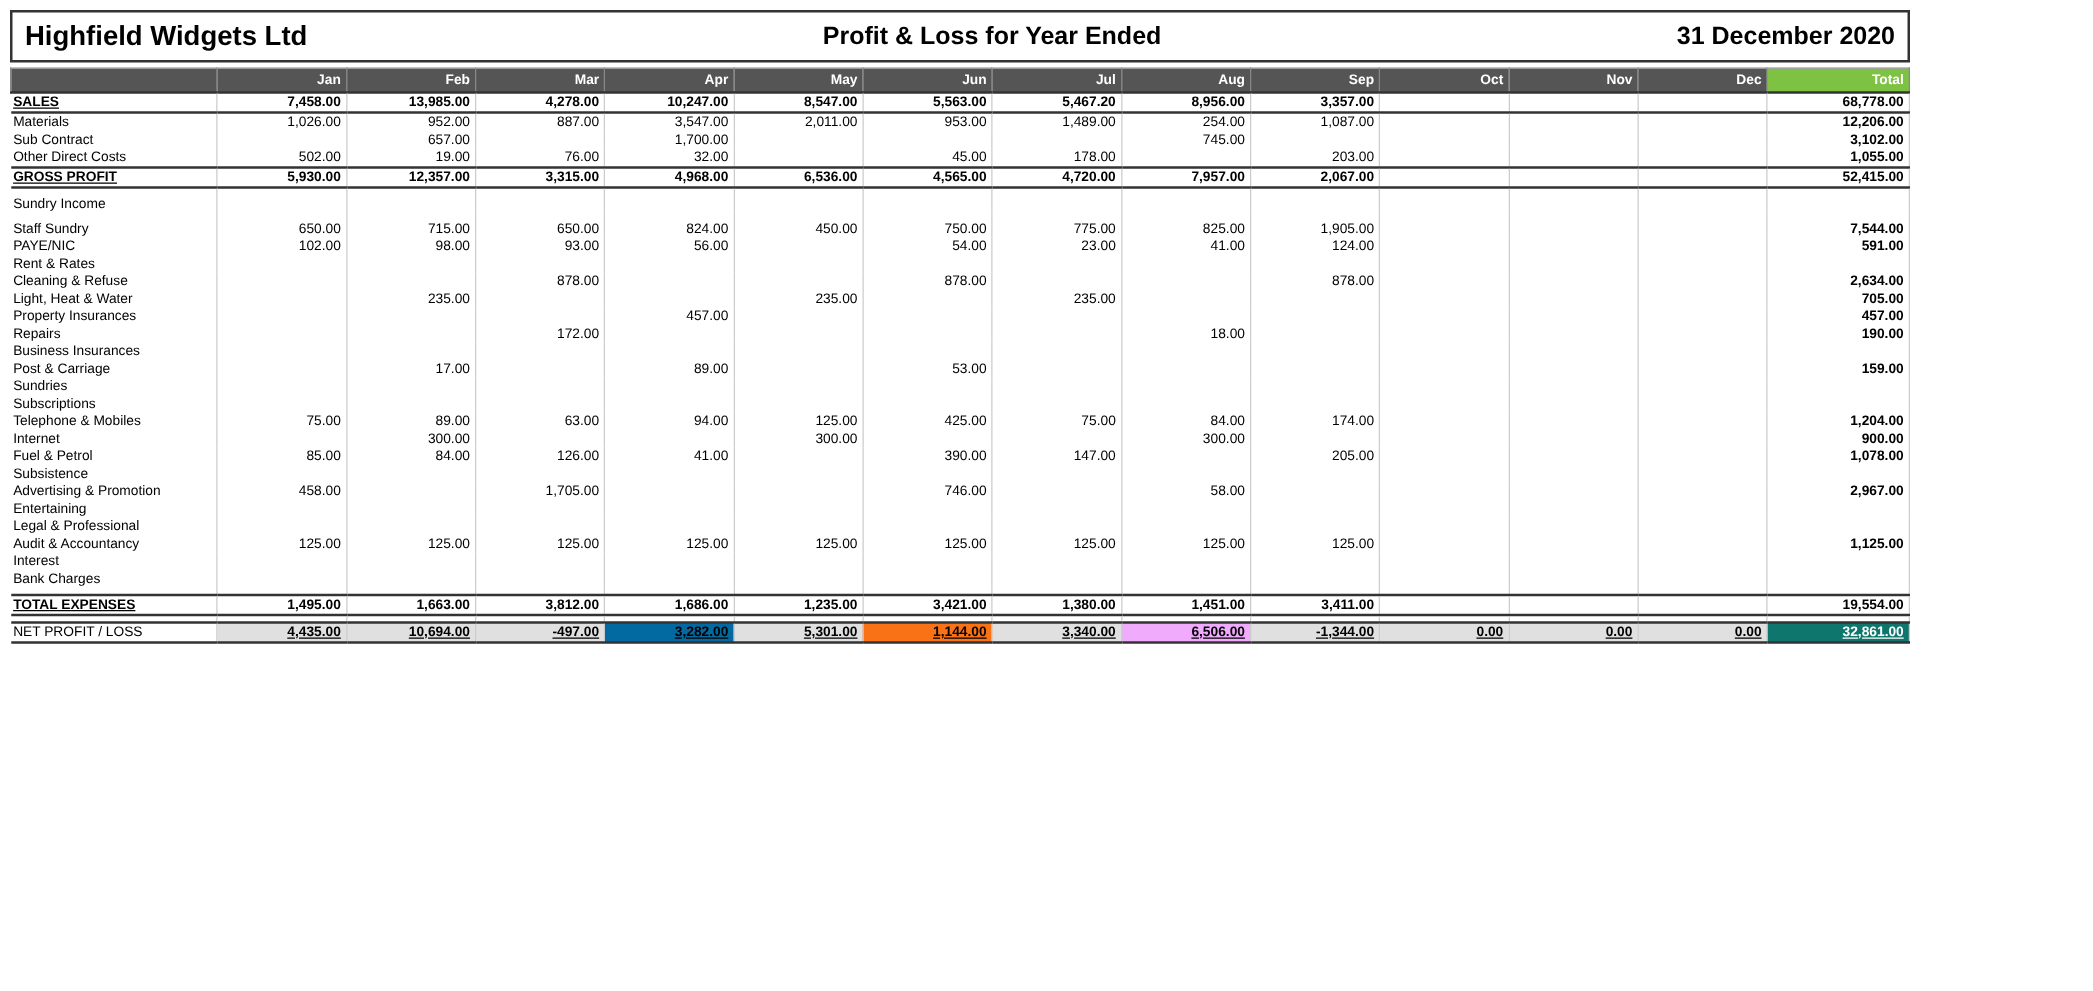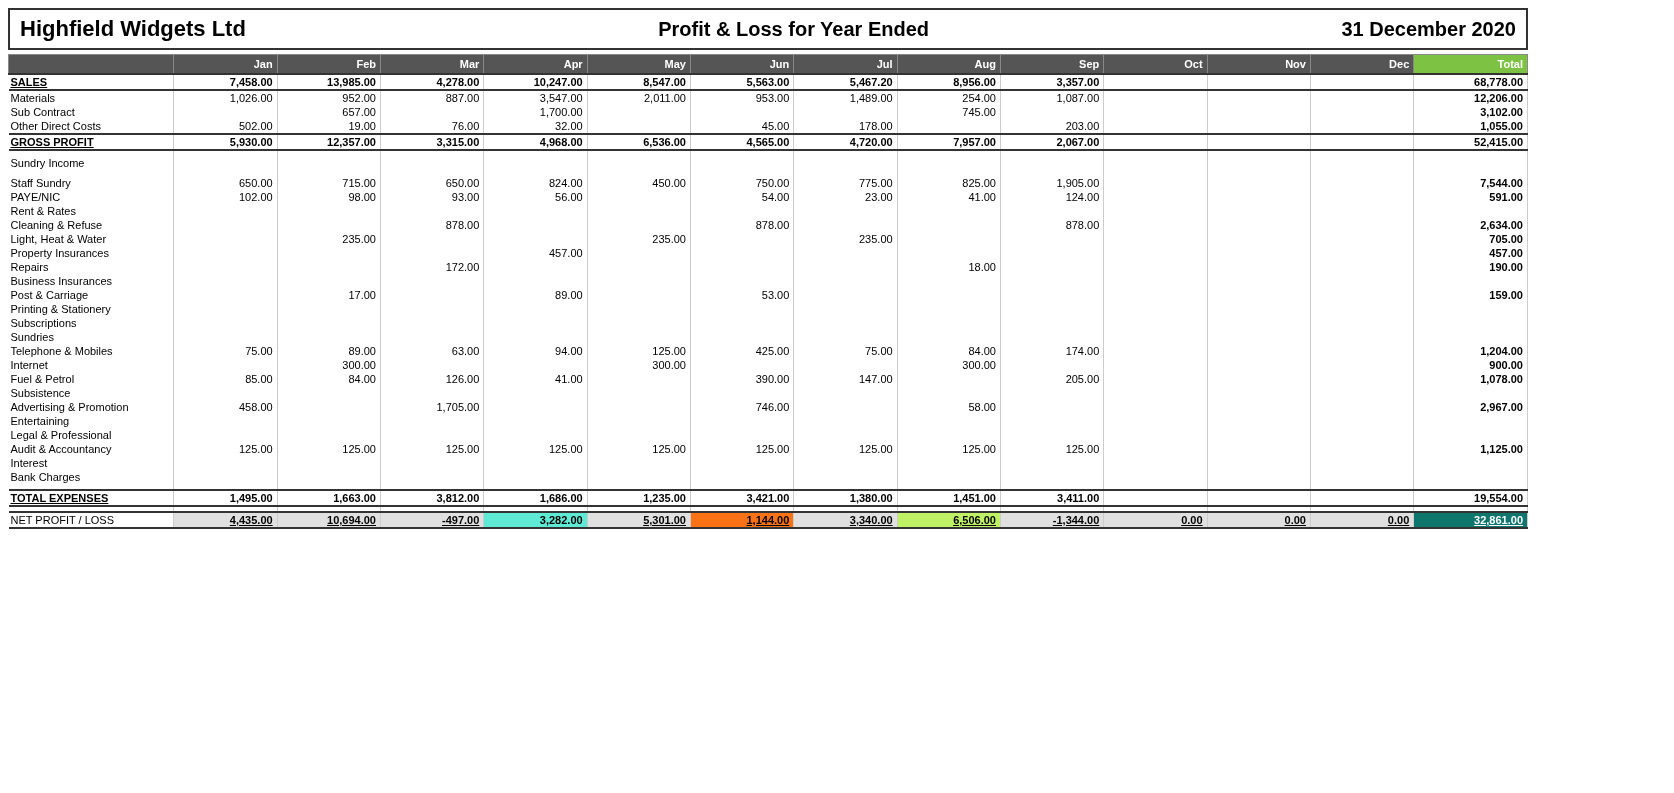--- a/index.html
+++ b/index.html
@@ -363,53 +363,37 @@
           <td>53.00</td>
           <td></td>
           <td></td>
           <td></td>
           <td></td>
           <td></td>
           <td></td>
           <td class="total-cell">159.00</td>
         </tr>
         <tr>
-          <td class="label-cell">Printing &amp; Stationery</td>
+          <td class="label-cell">Sundries</td>
           <td></td>
           <td></td>
           <td></td>
           <td></td>
           <td></td>
           <td></td>
           <td></td>
           <td></td>
           <td></td>
           <td></td>
           <td></td>
           <td></td>
           <td class="total-cell"></td>
         </tr>
         <tr>
           <td class="label-cell">Subscriptions</td>
-          <td></td>
-          <td></td>
-          <td></td>
-          <td></td>
-          <td></td>
-          <td></td>
-          <td></td>
-          <td></td>
-          <td></td>
-          <td></td>
-          <td></td>
-          <td></td>
-          <td class="total-cell"></td>
-        </tr>
-        <tr>
-          <td class="label-cell">Sundries</td>
           <td></td>
           <td></td>
           <td></td>
           <td></td>
           <td></td>
           <td></td>
           <td></td>
           <td></td>
           <td></td>
           <td></td>
@@ -623,25 +607,25 @@
           <td></td>
           <td></td>
           <td></td>
           <td></td>
         </tr>
         <tr>
           <td class="label-cell" style="border-top: 2px solid rgb(51, 51, 51); border-bottom: 2px solid rgb(51, 51, 51);">NET PROFIT / LOSS</td>
           <td style="background: rgb(224, 224, 224); font-weight: bold; text-decoration: underline; border-top: 2px solid rgb(51, 51, 51); border-bottom: 2px solid rgb(51, 51, 51);">4,435.00</td>
           <td style="background: rgb(224, 224, 224); font-weight: bold; text-decoration: underline; border-top: 2px solid rgb(51, 51, 51); border-bottom: 2px solid rgb(51, 51, 51);">10,694.00</td>
           <td style="background: rgb(224, 224, 224); font-weight: bold; text-decoration: underline; border-top: 2px solid rgb(51, 51, 51); border-bottom: 2px solid rgb(51, 51, 51);">-497.00</td>
-          <td style="background: #5eead4; font-weight: bold; border-top: 2px solid rgb(51, 51, 51); border-bottom: 2px solid rgb(51, 51, 51); padding-left: 12px;">3,282.00</td>
+          <td style="background: #0369a1; font-weight: bold; text-decoration: underline; border-top: 2px solid rgb(51, 51, 51); border-bottom: 2px solid rgb(51, 51, 51); padding-left: 12px;">3,282.00</td>
           <td style="background: rgb(224, 224, 224); font-weight: bold; text-decoration: underline; border-top: 2px solid rgb(51, 51, 51); border-bottom: 2px solid rgb(51, 51, 51);">5,301.00</td>
           <td style="background: #f97316; font-weight: bold; text-decoration: underline; border-top: 2px solid rgb(51, 51, 51); border-bottom: 2px solid rgb(51, 51, 51);">1,144.00</td>
           <td style="background: rgb(224, 224, 224); font-weight: bold; text-decoration: underline; border-top: 2px solid rgb(51, 51, 51); border-bottom: 2px solid rgb(51, 51, 51);">3,340.00</td>
-          <td style="background: #bef264; font-weight: bold; text-decoration: underline; border-top: 2px solid rgb(51, 51, 51); border-bottom: 2px solid rgb(51, 51, 51);">6,506.00</td>
+          <td style="background: #f0abfc; font-weight: bold; text-decoration: underline; border-top: 2px solid rgb(51, 51, 51); border-bottom: 2px solid rgb(51, 51, 51);">6,506.00</td>
           <td style="background: rgb(224, 224, 224); font-weight: bold; text-decoration: underline; border-top: 2px solid rgb(51, 51, 51); border-bottom: 2px solid rgb(51, 51, 51);">-1,344.00</td>
           <td style="background: rgb(224, 224, 224); font-weight: bold; text-decoration: underline; border-top: 2px solid rgb(51, 51, 51); border-bottom: 2px solid rgb(51, 51, 51);">0.00</td>
           <td style="background: rgb(224, 224, 224); font-weight: bold; text-decoration: underline; border-top: 2px solid rgb(51, 51, 51); border-bottom: 2px solid rgb(51, 51, 51);">0.00</td>
           <td style="background: rgb(224, 224, 224); font-weight: bold; text-decoration: underline; border-top: 2px solid rgb(51, 51, 51); border-bottom: 2px solid rgb(51, 51, 51);">0.00</td>
           <td class="total-cell" style="background: #0f766e; color: rgb(255, 255, 255); font-weight: bold; text-decoration: underline; border-top: 2px solid rgb(51, 51, 51); border-bottom: 2px solid rgb(51, 51, 51);">32,861.00</td>
         </tr>
       </tbody>
   </table>
 </div>
 

